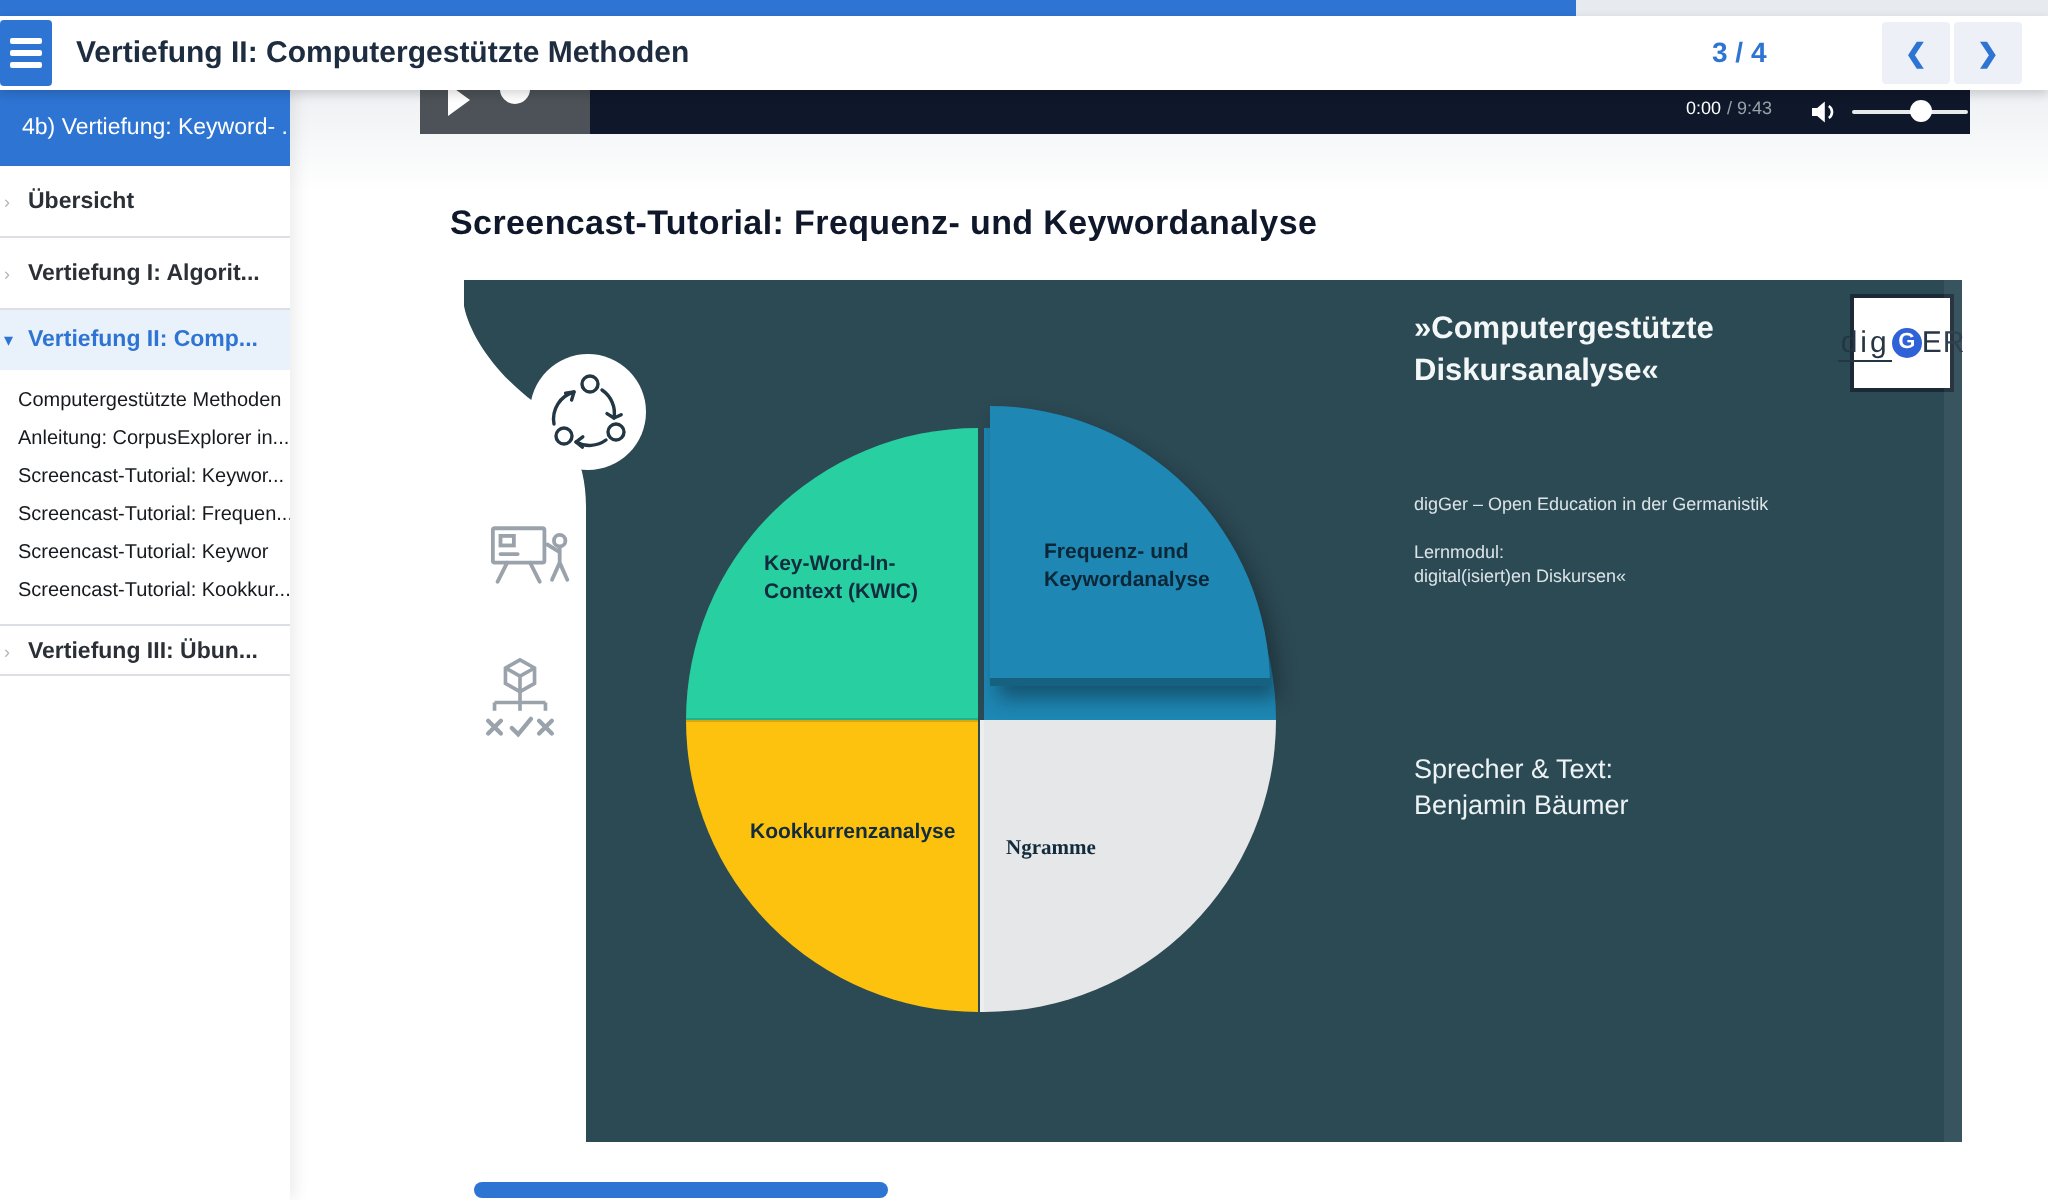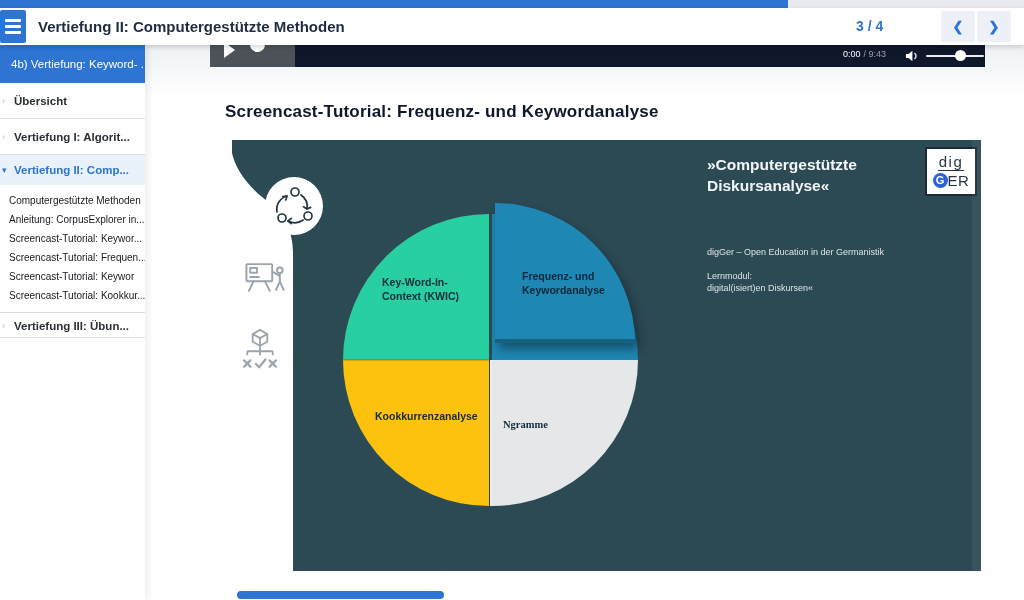--- a/index.html
+++ b/index.html
@@ -89,21 +89,21 @@
   .slide-heading { position:absolute; left:475px; top:15px; font-size:15.5px; font-weight:bold;
                    line-height:20.5px; color:#f3f7f8; }
   .slide-byline { position:absolute; left:475px; top:107px; font-size:9px; color:#dce4e8; }
   .slide-module { position:absolute; left:475px; top:131px; font-size:9px; line-height:11.5px; color:#dce4e8; width:262px; }
   .slide-screencast { position:absolute; left:475px; top:185px; font-size:13.5px; line-height:17.5px; color:#edf3f5; }
   .slide-screencast .bold { font-weight:bold; color:#f6f9fa; }
   .slide-speaker { position:absolute; left:475px; top:236px; font-size:13.5px; line-height:17.5px; color:#edf3f5; }
 
   
   .logo { position:absolute; left:693px; top:7px; width:52px; height:49px; background:#fff;
-          border:2px solid #1c2a37; display:flex; flex-direction:column; align-items:center; justify-content:center; }
+          border:2px solid #1c2a37; display:flex; flex-direction:row; align-items:center; justify-content:center; }
   .logo-top { font-size:15px; color:#253544; letter-spacing:1.5px; line-height:17px;
               border-bottom:1.5px solid #253544; padding:0 1px; }
   .logo-bottom { display:flex; align-items:center; height:19px; }
   .logo-g { width:15px; height:15px; border-radius:50%; background:#2f62d6; color:#fff; font-size:11px;
             font-weight:bold; text-align:center; line-height:15px; }
   .logo-er { font-size:15px; color:#253544; letter-spacing:.5px; }
 
   
   .hscroll-thumb { position:absolute; left:237px; top:591px; width:207px; height:8px;
                    background:#2e74d3; border-radius:4px; z-index:40; cursor:pointer; }
@@ -265,19 +265,23 @@
       </div>
 
       <div class="slide-byline">digGer – Open Education in der Germanistik</div>
 
       <div class="slide-module">
         <div>Lernmodul:</div>
         <div>digital(isiert)en Diskursen«</div>
       </div>
 
 
+      <div class="slide-speaker">
+        <div>Sprecher &amp; Text:</div>
+        <div>Benjamin Bäumer</div>
+      </div>
 
       <div class="slide-edge"></div>
     </section>
   </main>
 
   <div class="hscroll-thumb"></div>
 </div>
 
 </body></html>

